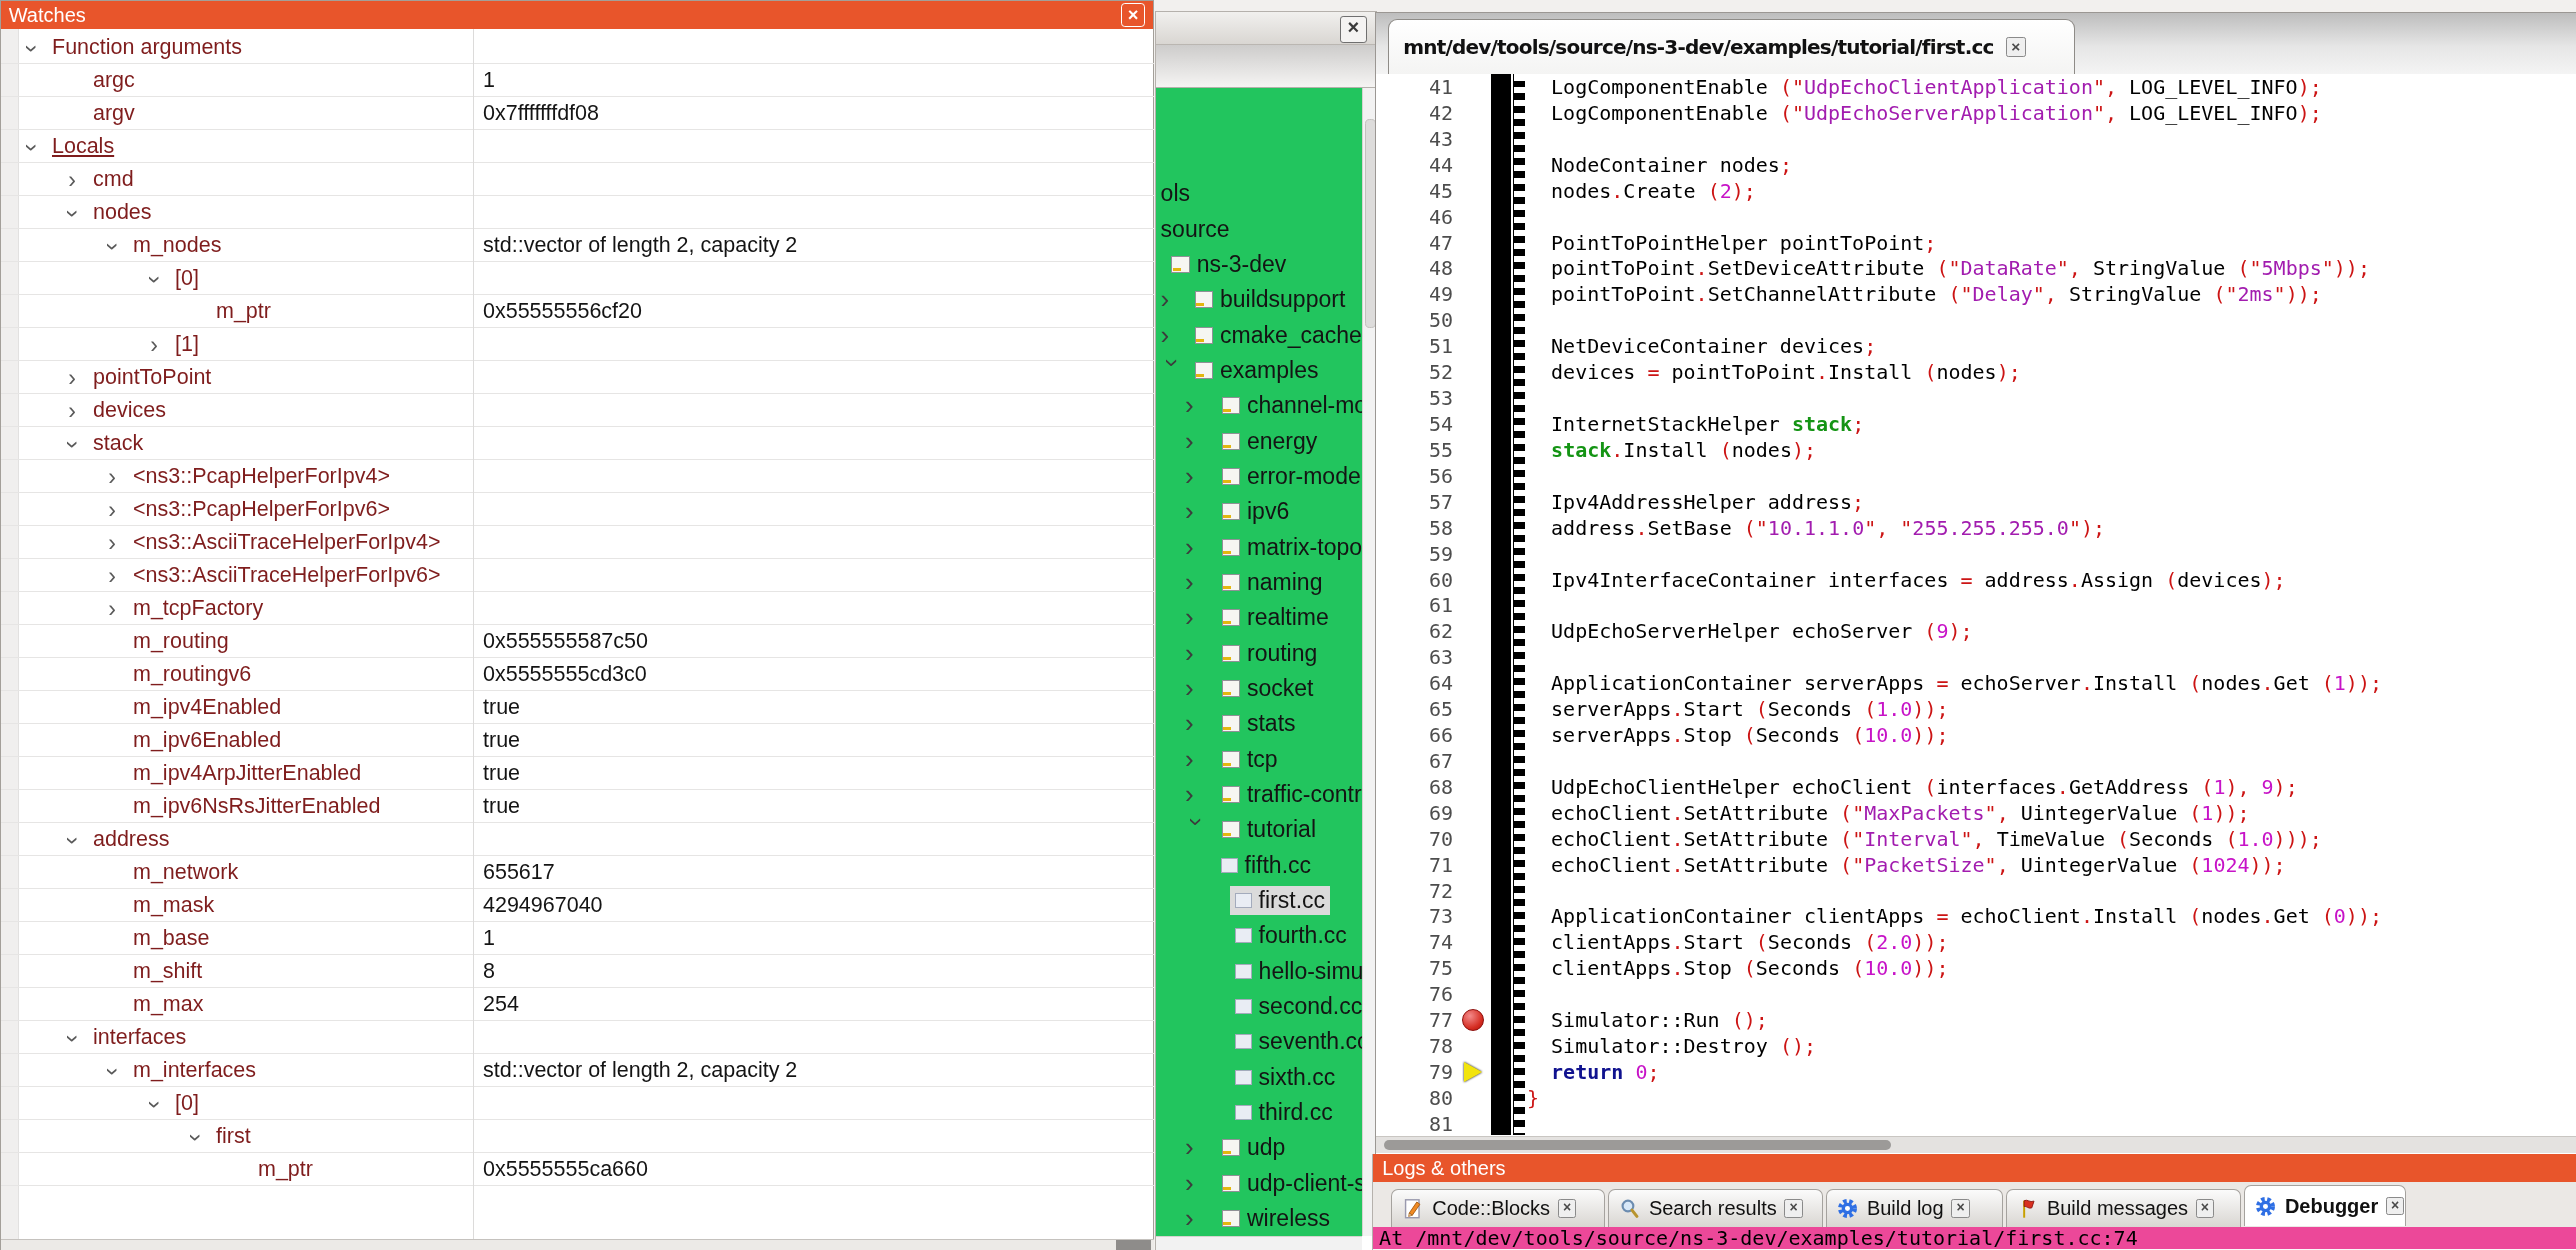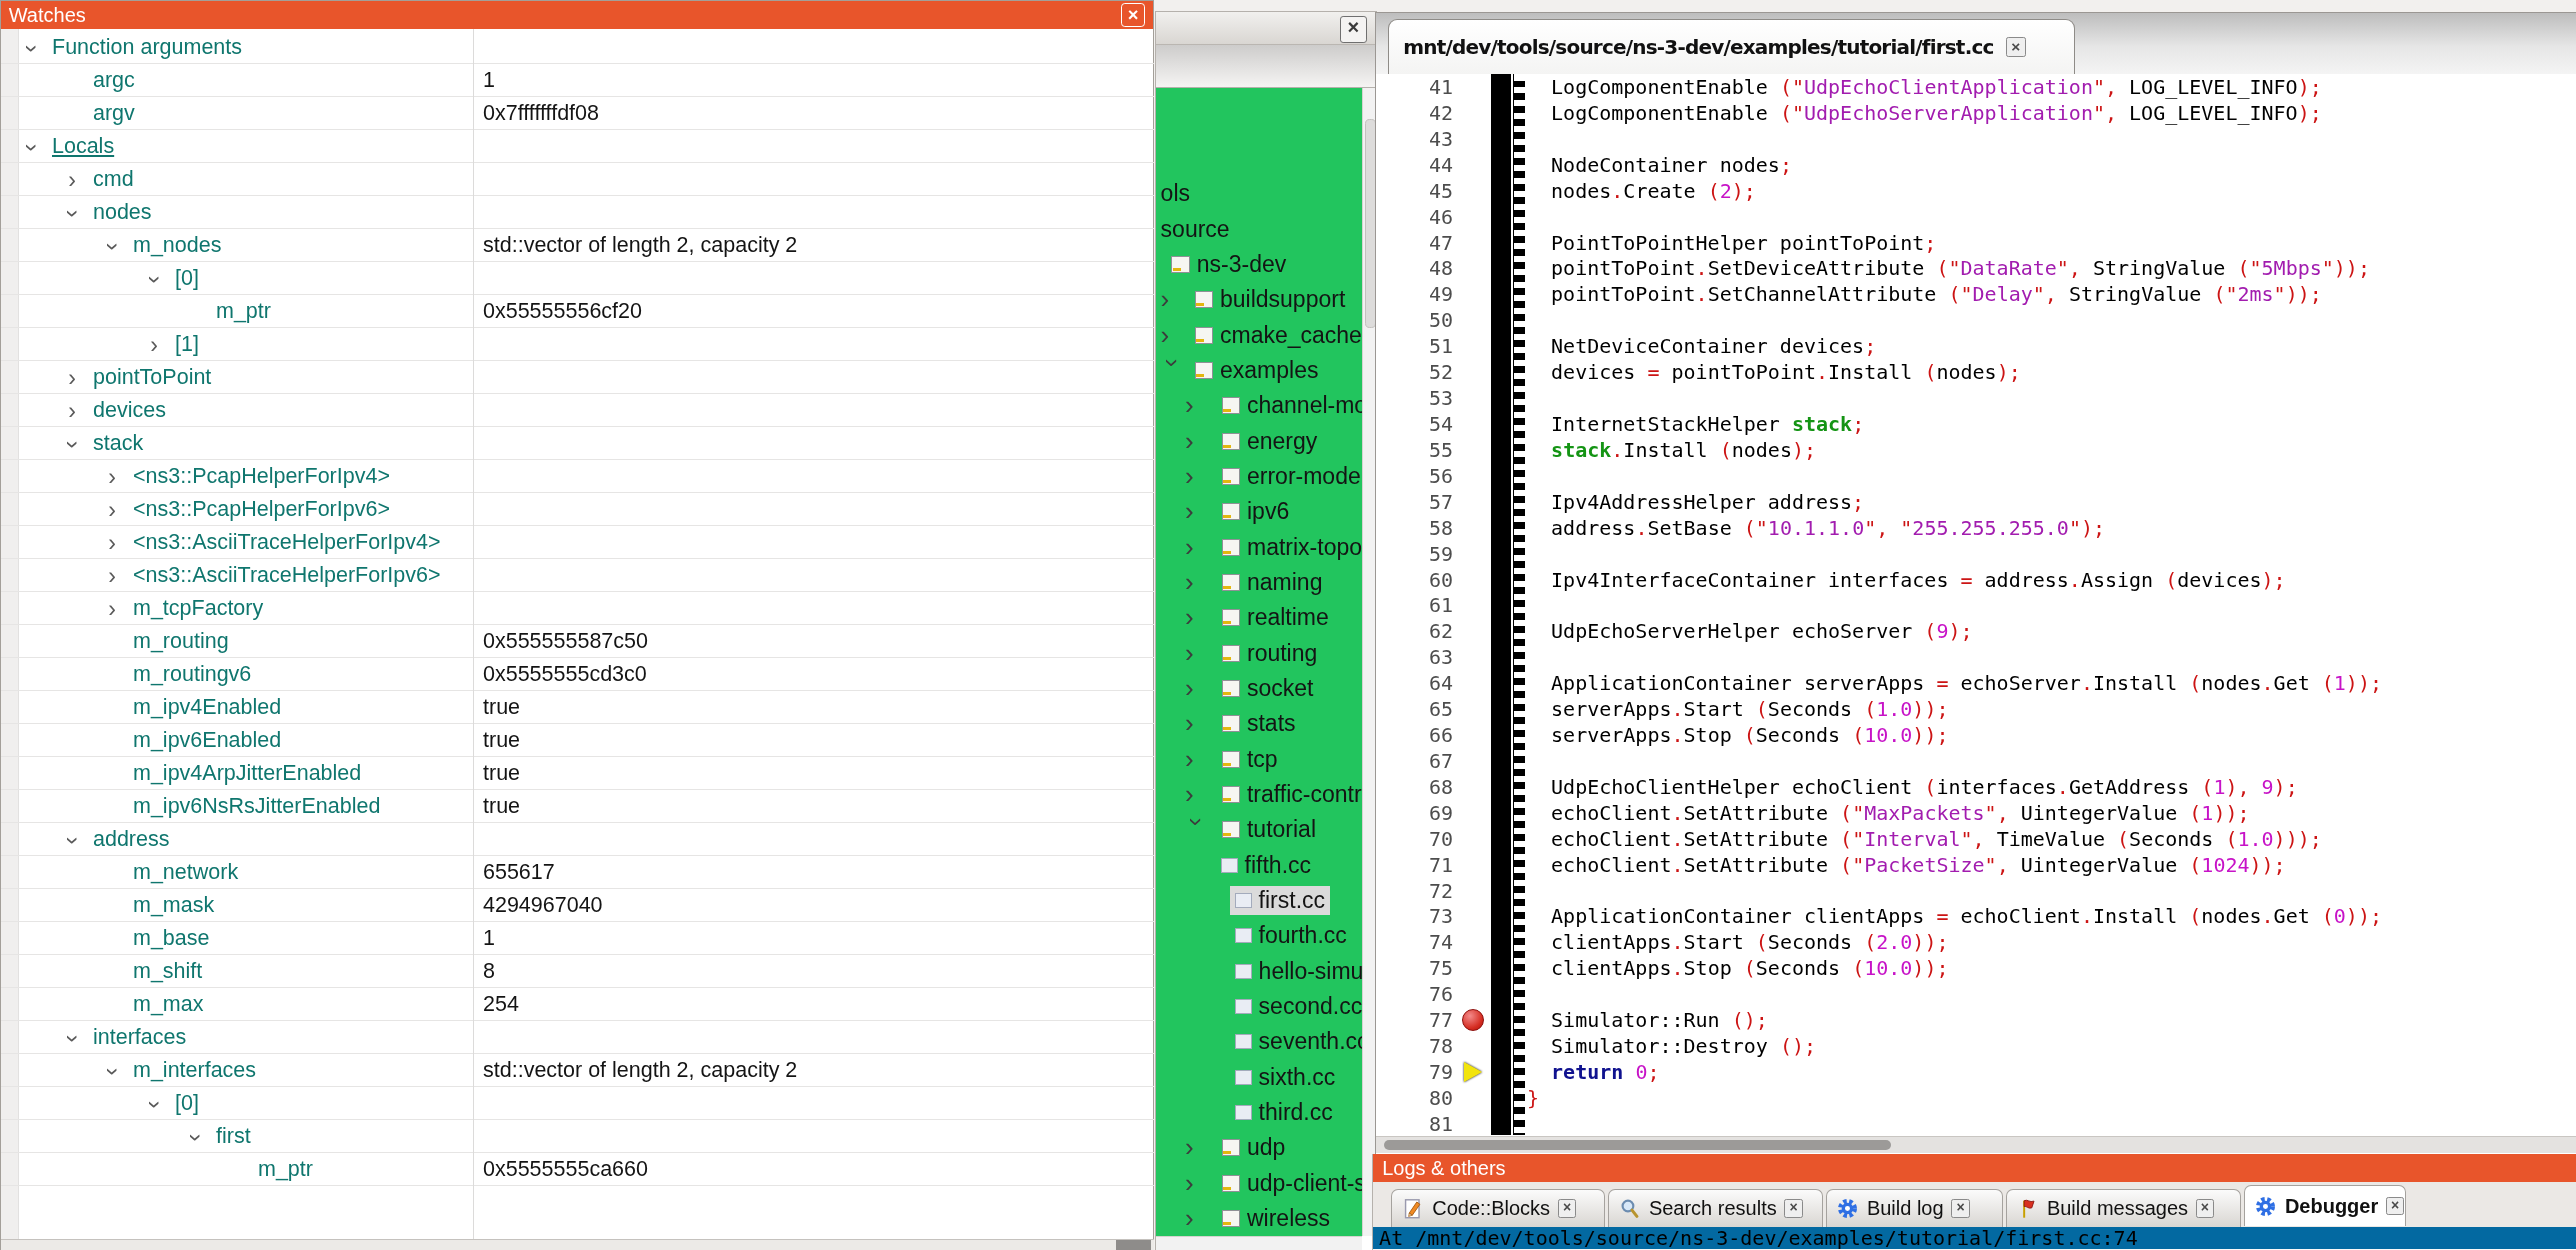--- a/index.html
+++ b/index.html
@@ -63,35 +63,35 @@
   #logs{left:1372px;top:1154px;width:1204px;height:96px;background:#FAFAF9;border-left:0.8px solid #B5B1AC;}
   #logs-caption{left:0;top:0;width:100%;height:28px;background:#E8552B;color:#fff;font-size:20px;line-height:28px;
                 padding-left:9.2px;box-sizing:border-box;}
   #logs-tabs{left:0;top:28px;width:100%;height:45px;background:#EBE8E5;border-bottom:0.8px solid #A5A29E;}
   .ltab{position:absolute;top:7px;height:38px;background:linear-gradient(#FBFBFB,#D9D6D2);
         border:0.8px solid #A5A29E;border-bottom:none;border-radius:7px 7px 0 0;
         display:flex;align-items:center;gap:7.7px;padding:0 9.2px;box-sizing:border-box;font-size:20px;}
   .ltab.active{top:3.1px;height:41px;background:#FFFFFF;font-weight:bold;}
   .ltab .xbox{width:18.4px;height:18.4px;font-size:14px;line-height:15.4px;}
   .licon{width:23px;height:23px;flex:none;display:flex;align-items:center;justify-content:center;}
-  #logs-status{left:0;top:73px;width:100%;height:22px;background:#0369a1;
+  #logs-status{left:0;top:73px;width:100%;height:22px;background:#ec4899;
                font:20px "DejaVu Sans Mono",monospace;line-height:23px;padding-left:6.1px;box-sizing:border-box;color:#000;}
 
   
   #watches{left:0;top:0;width:1154px;height:1250px;background:#fff;border:0.8px solid #A39F99;box-sizing:border-box;z-index:10;}
   #watches-title{left:0;top:0;width:100%;height:28px;background:#E8552B;color:#fff;font-size:20px;line-height:28px;
                  padding-left:7.7px;box-sizing:border-box;}
   #watches-close{left:1120px;top:2.3px;width:24px;height:24px;border:1.5px solid #FFFFFF;border-radius:3.8px;color:#fff;
                  font-weight:bold;font-size:18.4px;line-height:21px;text-align:center;box-sizing:border-box;}
   #wgutter{left:0;top:28px;width:17px;height:1210px;background:#F0EFEE;border-right:0.8px solid #E2E1E0;}
   #watch-rows{left:0;top:30px;width:1153px;height:1208px;overflow:hidden;}
   .wrow{position:relative;width:100%;height:33px;border-bottom:0.8px solid #E6E5E4;box-sizing:border-box;}
   .warrow{position:absolute;top:1.5px;width:26px;text-align:center;color:#5A5A5A;font-size:23px;line-height:31px;}
   .warrow.exp{transform:rotate(90deg);}
-  .wname{position:absolute;top:0;font-size:21.5px;line-height:33px;color:#0f766e;white-space:nowrap;}
+  .wname{position:absolute;top:0;font-size:21.5px;line-height:33px;color:#7f1d1d;white-space:nowrap;}
   .wval{position:absolute;left:482px;top:0;font-size:21.5px;line-height:33px;color:#141414;white-space:nowrap;}
   #wsep{left:472px;top:28px;width:0.8px;height:1210px;background:#DCDBDA;}
   #wfooter{left:0;top:1238px;width:1153px;height:10.8px;background:#ECEAE7;border-top:0.8px solid #C5C2BE;}
   #wnub{left:1115px;top:1239px;width:35px;height:10px;background:#8E8C8A;}
 </style>
 </head>
 <body>
 
 <div id="screen">
 

